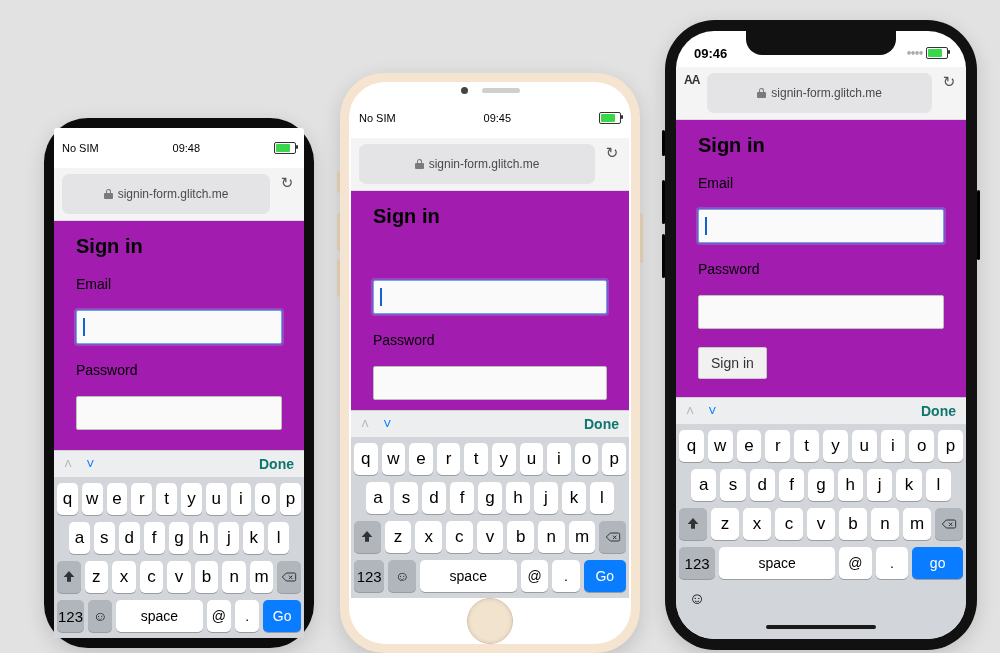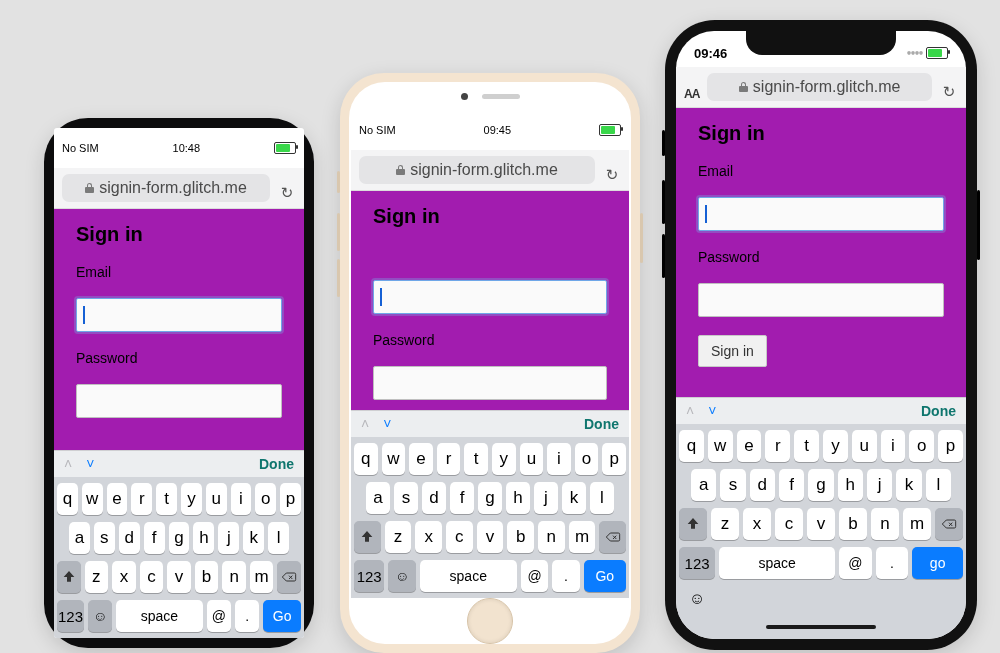--- a/index.html
+++ b/index.html
@@ -30,22 +30,22 @@
   
   .sbar{display:flex;justify-content:space-between;align-items:center;font-size:11px;padding:11px 8px;height:18px;color:#000}
   .sbar .right{display:flex;align-items:center;gap:4px}
   .p3 .sbar{padding:8px 18px 0;height:28px;font-size:13px;font-weight:600}
   .batt{display:inline-block;width:20px;height:10px;border:1px solid #333;border-radius:2px;position:relative}
   .batt::after{content:"";position:absolute;right:-3px;top:2px;width:2px;height:4px;background:#333;border-radius:1px}
   .batt .fill{position:absolute;left:1px;top:1px;bottom:1px;width:70%;background:#39d74a;border-radius:1px}
   .sig{font-family:monospace;letter-spacing:-2px;font-size:10px;color:#aaa}
 
   
-  .url{background:#f4f4f5;padding:6px 8px;display:flex;align-items:flex-end;gap:8px;border-bottom:1px solid #dcdcdc}
-  .url .field{flex:1;background:#e4e4e6;border-radius:7px;height:28px;display:flex;align-items:center;justify-content:center;gap:5px;font-size:16px;color:#4a4a4a}
+  .url{background:#f4f4f5;padding:6px 8px;display:flex;align-items:flex-start;gap:8px;border-bottom:1px solid #dcdcdc}
+  .url .field{flex:1;background:#e4e4e6;border-radius:7px;height:40px;display:flex;align-items:center;justify-content:center;gap:5px;font-size:12px;color:#4a4a4a}
   .url .aa{font-size:12px;font-weight:600;color:#333;letter-spacing:-1px}
   .url .reload{width:18px;text-align:center;color:#555;font-size:15px}
   .lock{width:9px;height:10px;display:inline-block;position:relative}
   .lock::before{content:"";position:absolute;bottom:0;left:0;right:0;height:6px;background:#7a7a7a;border-radius:1px}
   .lock::after{content:"";position:absolute;top:0;left:2px;width:3px;height:5px;border:1px solid #7a7a7a;border-bottom:none;border-radius:3px 3px 0 0}
 
   
   .page{flex:1;background:#a21caf;padding:10px 22px;overflow:hidden}
   .page h1{margin:4px 0 14px;font-size:20px;font-weight:700}
   .page label{display:block;font-size:14px;margin:18px 0}
@@ -85,21 +85,21 @@
 </style>
 </head>
 <body>
 
 <div class="stage">
 
 <div class="phone p1">
   <div class="screen">
     <div class="sbar">
       <span>No SIM</span>
-      <span>10:48</span>
+      <span>09:48</span>
       <span class="right">
             <span class="batt">
               <span class="fill"></span>
             </span>
           </span>
     </div>
     <div class="url">
       <div class="field">
         <span class="lock"></span>
         <span>signin-form.glitch.me</span>

